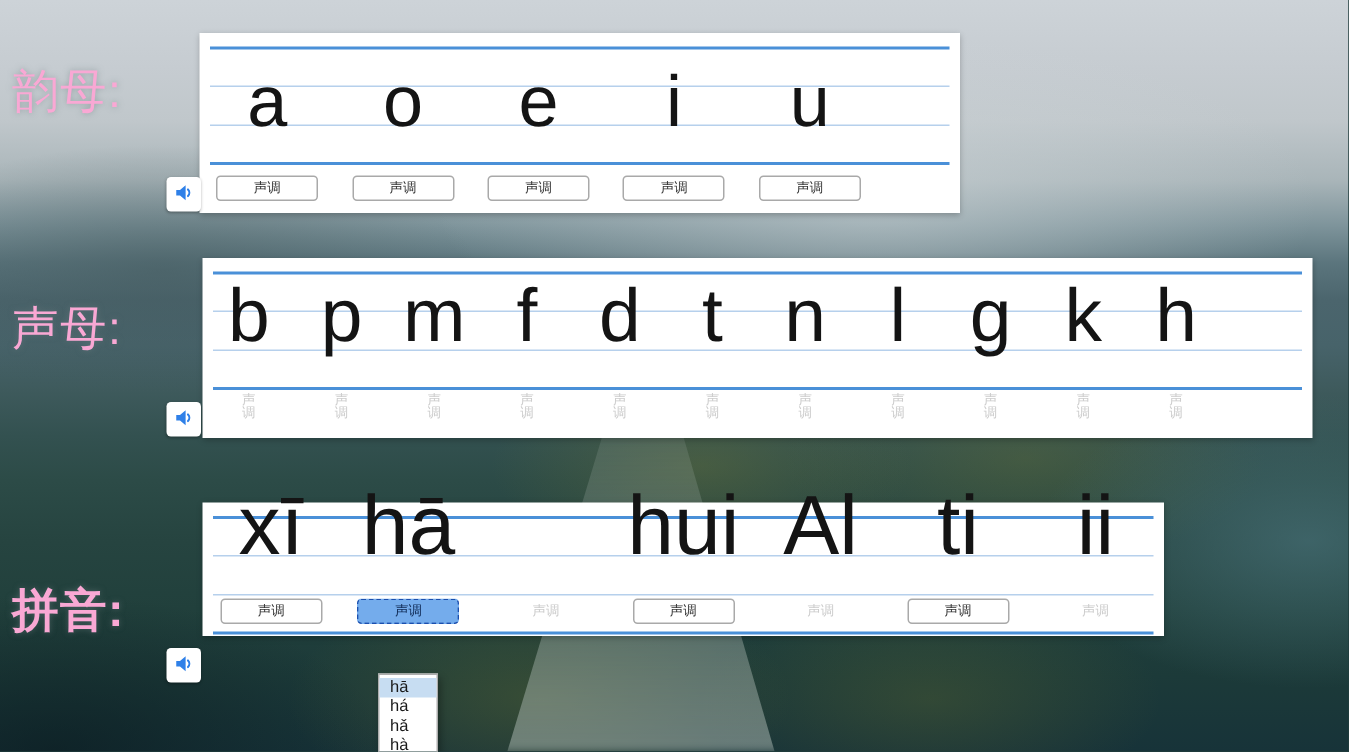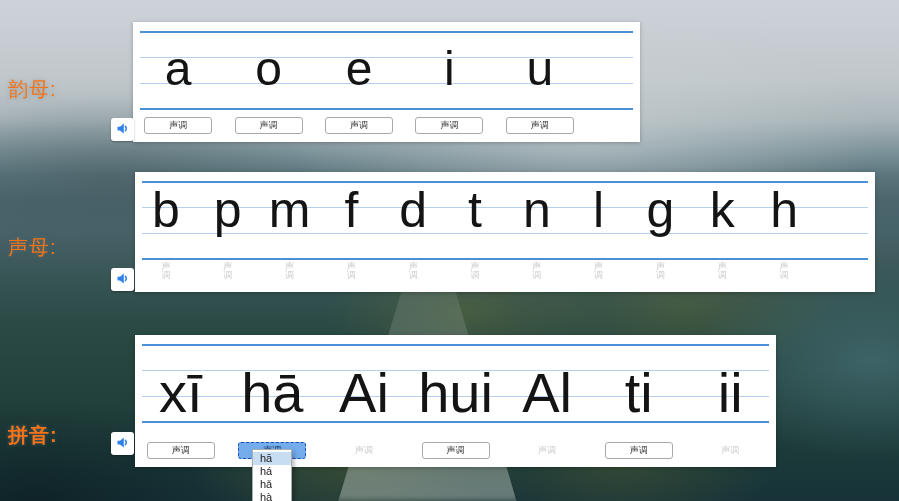--- a/index.html
+++ b/index.html
@@ -27,31 +27,31 @@
         #21403c 81%, #1c3a39 90%, #173339 100%);
   }
   .road{
     position:absolute;left:295px;top:268px;width:270px;height:233px;
     background:linear-gradient(180deg, rgba(190,200,196,.10), rgba(182,194,188,.50));
     clip-path:polygon(42% 0, 57% 0, 82% 100%, 16% 100%);
     filter:blur(3px);
   }
   
   .row-label{
-    position:absolute;left:8px;color:#f97316;font-size:20px;letter-spacing:1px;
-    text-shadow:0 0 4px rgba(110,125,130,.55);white-space:nowrap;margin-top:36px;
+    position:absolute;left:8px;color:#f9a8d4;font-size:31px;letter-spacing:1px;
+    text-shadow:0 0 4px rgba(110,125,130,.55);white-space:nowrap;
   }
   #label-yunmu{top:40px;}
   #label-shengmu{top:198px;}
   #label-pinyin{top:386px;font-weight:bold;}
   
   .card{position:absolute;background:#ffffff;box-shadow:0 1px 4px rgba(0,0,0,.25);}
   #card-yunmu {left:133px;top:22px; width:507px;height:120px;}
   #card-shengmu{left:135px;top:172px;width:740px;height:120px;}
-  #card-pinyin {left:135px;top:335px;width:641px;height:132px;}
+  #card-pinyin {left:135px;top:335px;width:641px;height:89px;}
   .line{position:absolute;left:7px;right:7px;}
   .l-outer{height:2px;background:#4a90d8;}
   .l-inner{height:1px;background:#b6d0ec;}
   .line.p1{top:9px;} .line.p2{top:35px;} .line.p3{top:61px;} .line.p4{top:86px;}
   .cells{position:absolute;inset:0;display:flex;justify-content:space-around;}
   #card-yunmu  .cells{padding-right:55px;}
   #card-shengmu .cells{padding-right:60px;}
   .cell{flex:1;display:flex;flex-direction:column;align-items:center;justify-content:flex-end;min-width:0;}
   .letter{color:#141414;line-height:1;white-space:nowrap;}
   #card-yunmu  .letter{font-size:48px;margin-bottom:24px;}
@@ -178,21 +178,20 @@
   <div class="cells">
       <div class="cell">
         <span class="letter">xī</span>
         <button class="tone enabled">声调</button>
       </div>
       <div class="cell">
         <span class="letter">hā</span>
         <button class="tone focused">声调</button>
       </div>
       <div class="cell">
-        <span class="letter">Ai</span>
         <button class="tone disabled">声调</button>
       </div>
       <div class="cell">
         <span class="letter">hui</span>
         <button class="tone enabled">声调</button>
       </div>
       <div class="cell">
         <span class="letter">Al</span>
         <button class="tone disabled">声调</button>
       </div>

